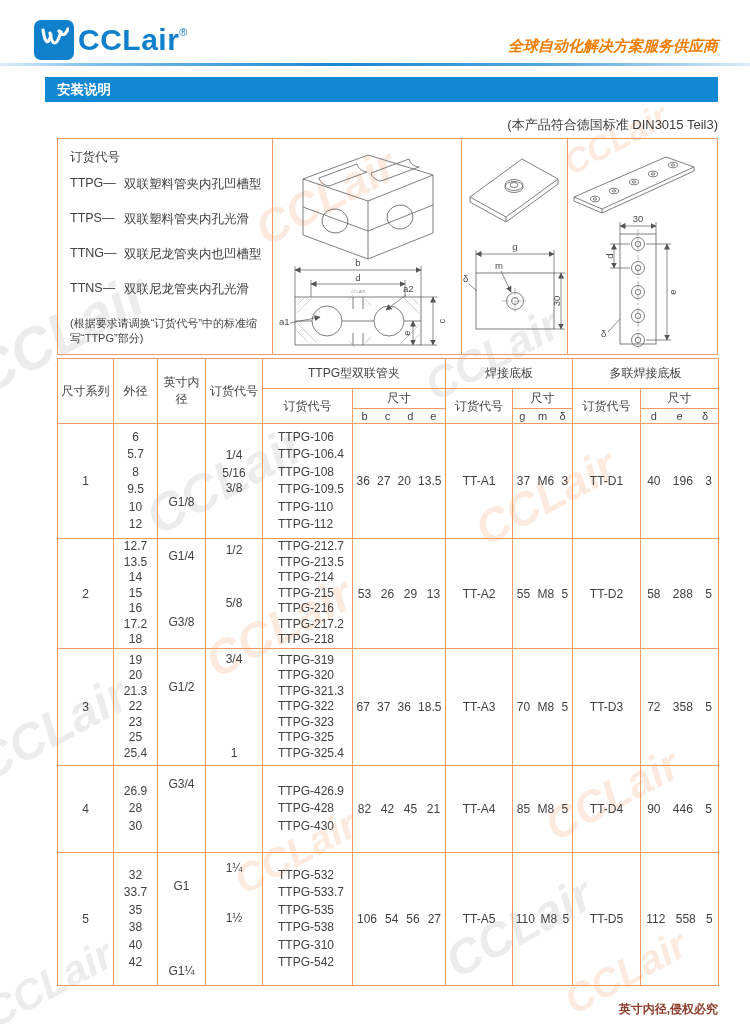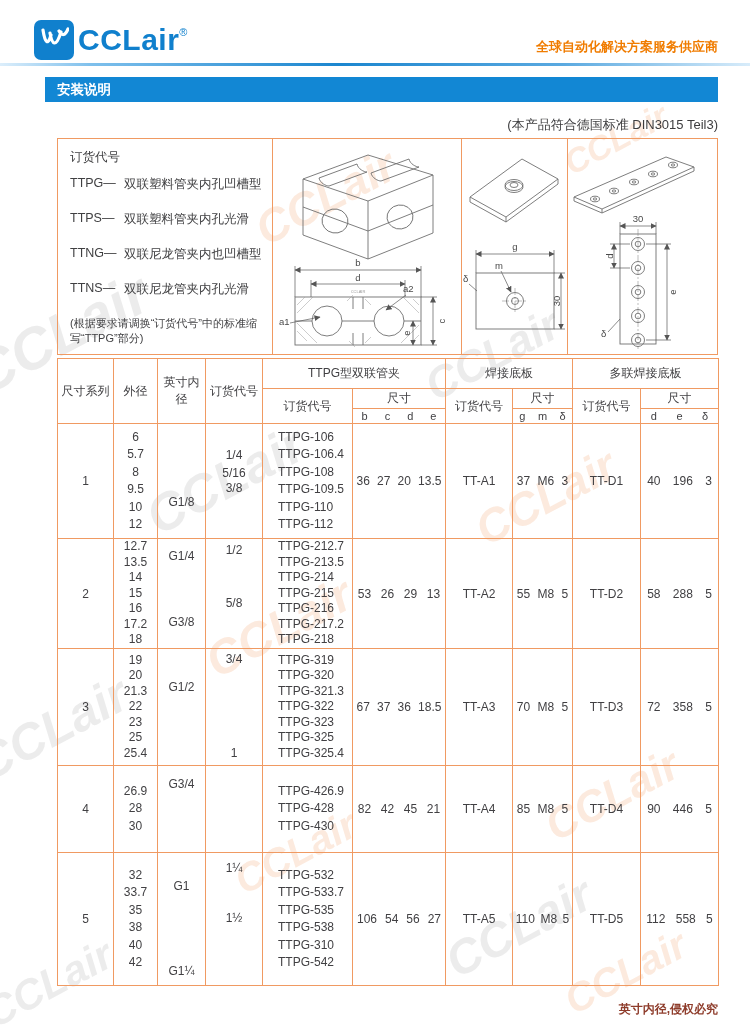--- a/index.html
+++ b/index.html
@@ -11,21 +11,21 @@
   .wm { position:absolute; font-weight:bold; font-style:italic; white-space:nowrap; transform:rotate(-28deg); color:rgba(185,185,185,0.28); }
   .wm.o { color:rgba(238,150,90,0.20); }
   .content { position:relative; z-index:1; }
 
   
   .hdr { position:absolute; top:10px; left:34px; right:32px; height:50px; display:flex; justify-content:space-between; align-items:flex-end; }
   .logo { display:flex; align-items:center; }
   .logo-mark { width:40px; height:40px; background:#1080cd; border-radius:7px; display:flex; align-items:center; justify-content:center; }
   .logo-text { font-size:30px; font-weight:bold; color:#1080cd; letter-spacing:0.5px; line-height:1; margin-left:4px; }
   .logo-text sup { font-size:11px; font-weight:normal; vertical-align:14px; }
-  .slogan { font-size:13px; font-weight:bold; color:#f07c00; padding-bottom:4px; }
+  .slogan { font-size:15px; font-weight:bold; color:#f07c00; padding-bottom:4px;font-style:italic; }
   .hdr-rule { position:absolute; top:63px; left:0; width:750px; height:3px;
     background:linear-gradient(90deg,#dceefb 0%,#7fc0ec 12%,#1b86cf 45%,#5aa9e0 75%,#d8ecfa 100%); }
 
   .banner { position:absolute; top:77px; left:45px; width:673px; height:25px; background:#1287d4; color:#ffffff; font-size:13.5px; font-weight:bold; line-height:25px; padding-left:12px; }
   .std-note { position:absolute; top:116px; right:32px; font-size:13px; color:#3c3c3e; }
 
   
   .dbox { position:absolute; top:138px; left:57px; width:661px; height:217px; border:1px solid #f09a62; display:flex; }
   .panel { height:100%; border-right:1px solid #f09a62; }
   .panel:last-child { border-right:none; }

